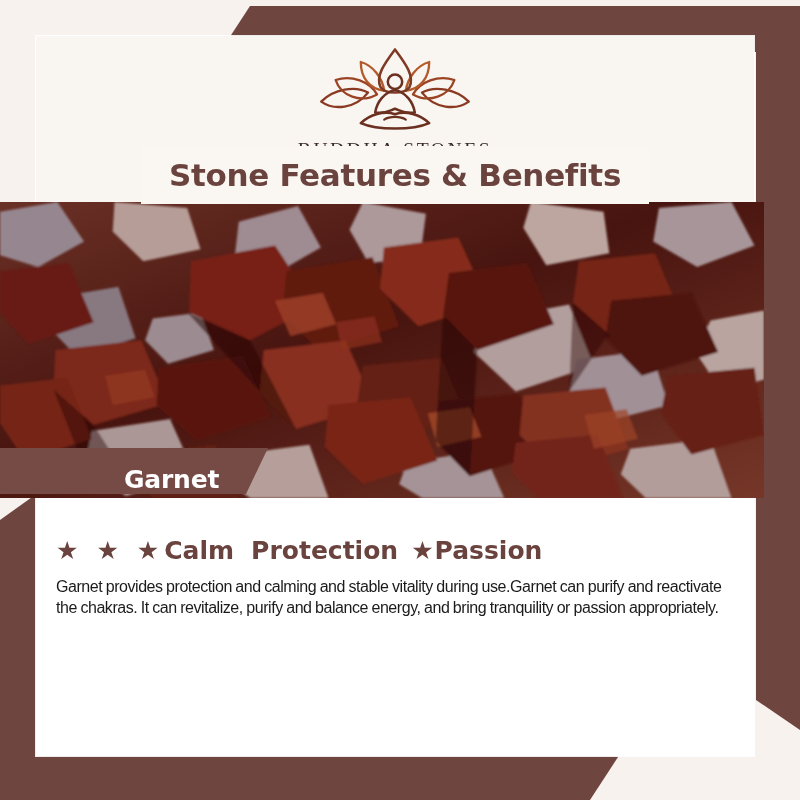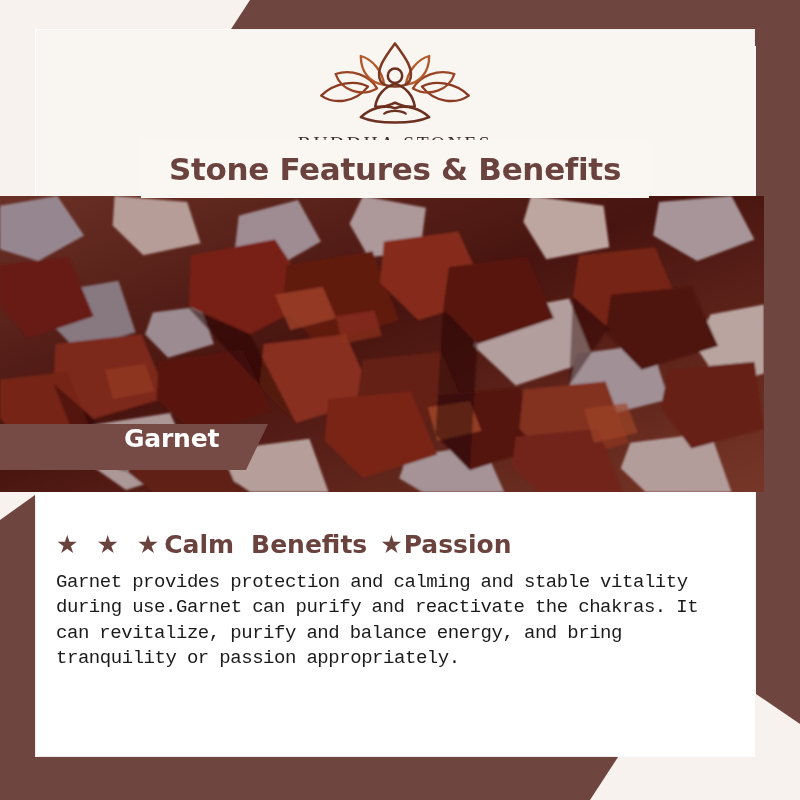--- a/index.html
+++ b/index.html
@@ -4,21 +4,21 @@
 <style>
   * { margin:0; padding:0; box-sizing:border-box; }
   html,body { width:800px; height:800px; }
   body {
     font-family:"Liberation Sans", sans-serif;
     background:#F7F2EE;
     position:relative;
     overflow:hidden;
   }
 
-  #page-wrap { position:absolute; inset:0; }
+  #page-wrap { position:absolute; inset:0;margin-top:6px; }
 
   
   .band { position:absolute; background:#6F4540; }
 
   .band-top {
     top:0; left:220px; right:0; height:46px;
     clip-path:polygon(30px 0, 100% 0, 100% 100%, 0 100%);
   }
   .band-right {
     top:0; right:0; width:44px; height:724px;
@@ -76,25 +76,25 @@
   
   .photo {
     position:absolute; left:-36px; right:-10px; top:166px; height:296px;
     overflow:hidden;
     background:#5B2018;
   }
   .photo svg { width:100%; height:100%; display:block; }
 
   
   .name-tag {
-    position:absolute; left:-36px; top:394px;
+    position:absolute; left:-36px; top:412px;
     width:268px; height:46px;
     background:#764B46;
     clip-path:polygon(0 0, 100% 0, calc(100% - 22px) 100%, 0 100%);
-    display:flex; align-items:flex-start;
+    display:flex; align-items:flex-end;
     z-index:7;
   }
   .name-tag-text {
     color:#FFFFFF;
     font-family:"DejaVu Sans", sans-serif;
     font-weight:bold;
     font-size:25px;
     margin-left:124px;
     letter-spacing:-0.2px;
   }
@@ -127,22 +127,22 @@
     color:#6B433E;
   }
   .kw + .kw { margin-left:13px; }
   .kw.nostar { margin-left:17px; }
   .kw.tight { margin-left:13px; }
   .kw.tight .star { margin-right:1px; }
 
   .body-text {
     margin-top:11px;
     padding:0 14px 0 14px;
-    font-family:Liberation Mono, monospace;
-    font-size:19px;
+    font-family:Liberation Sans, sans-serif;
+    font-size:16px;
     line-height:1.33;
     color:#1B1B1B;
     text-align:left;
     letter-spacing:-0.45px;
     word-spacing:-0.5px;
   }
 </style>
 </head>
 <body>
 
@@ -265,21 +265,21 @@
             <span class="star">★</span>
           </span>
           <span class="kw">
             <span class="star">★</span>
           </span>
           <span class="kw">
             <span class="star">★</span>
             <span>Calm</span>
           </span>
           <span class="kw nostar">
-            <span>Benefits</span>
+            <span>Protection</span>
           </span>
           <span class="kw tight">
             <span class="star">★</span>
             <span>Passion</span>
           </span>
         </div>
 
         <p class="body-text">Garnet provides protection and calming and stable vitality during use.Garnet can purify and reactivate the chakras. It can revitalize, purify and balance energy, and bring tranquility or passion appropriately.</p>
 
       </div>

